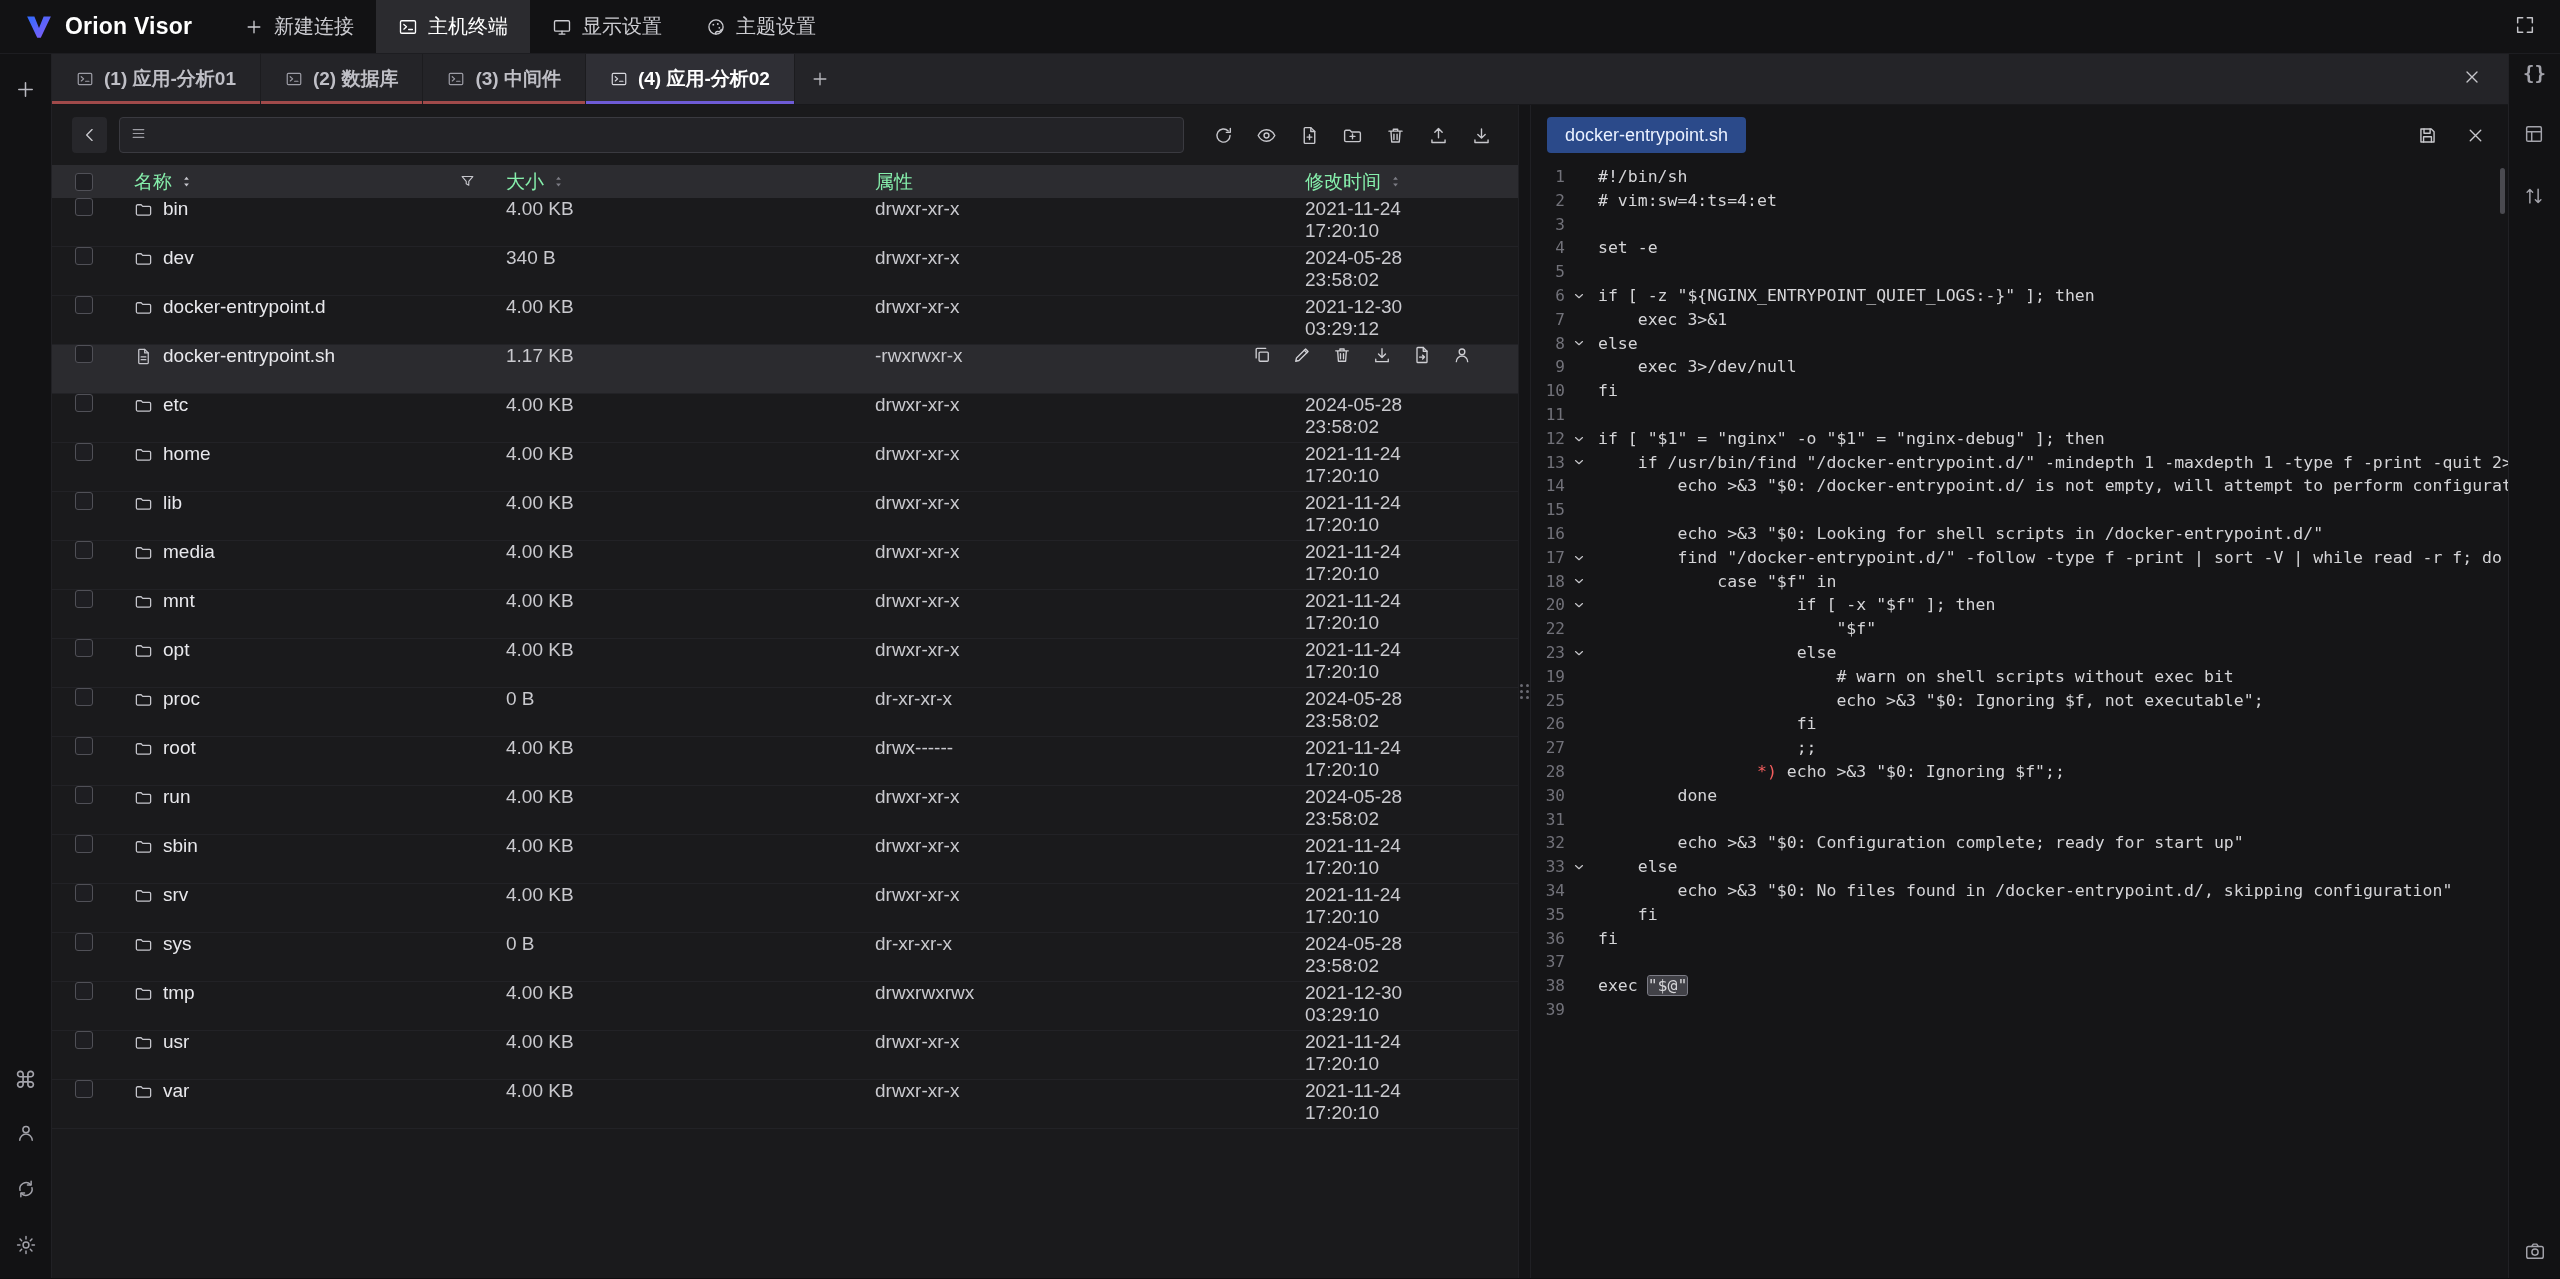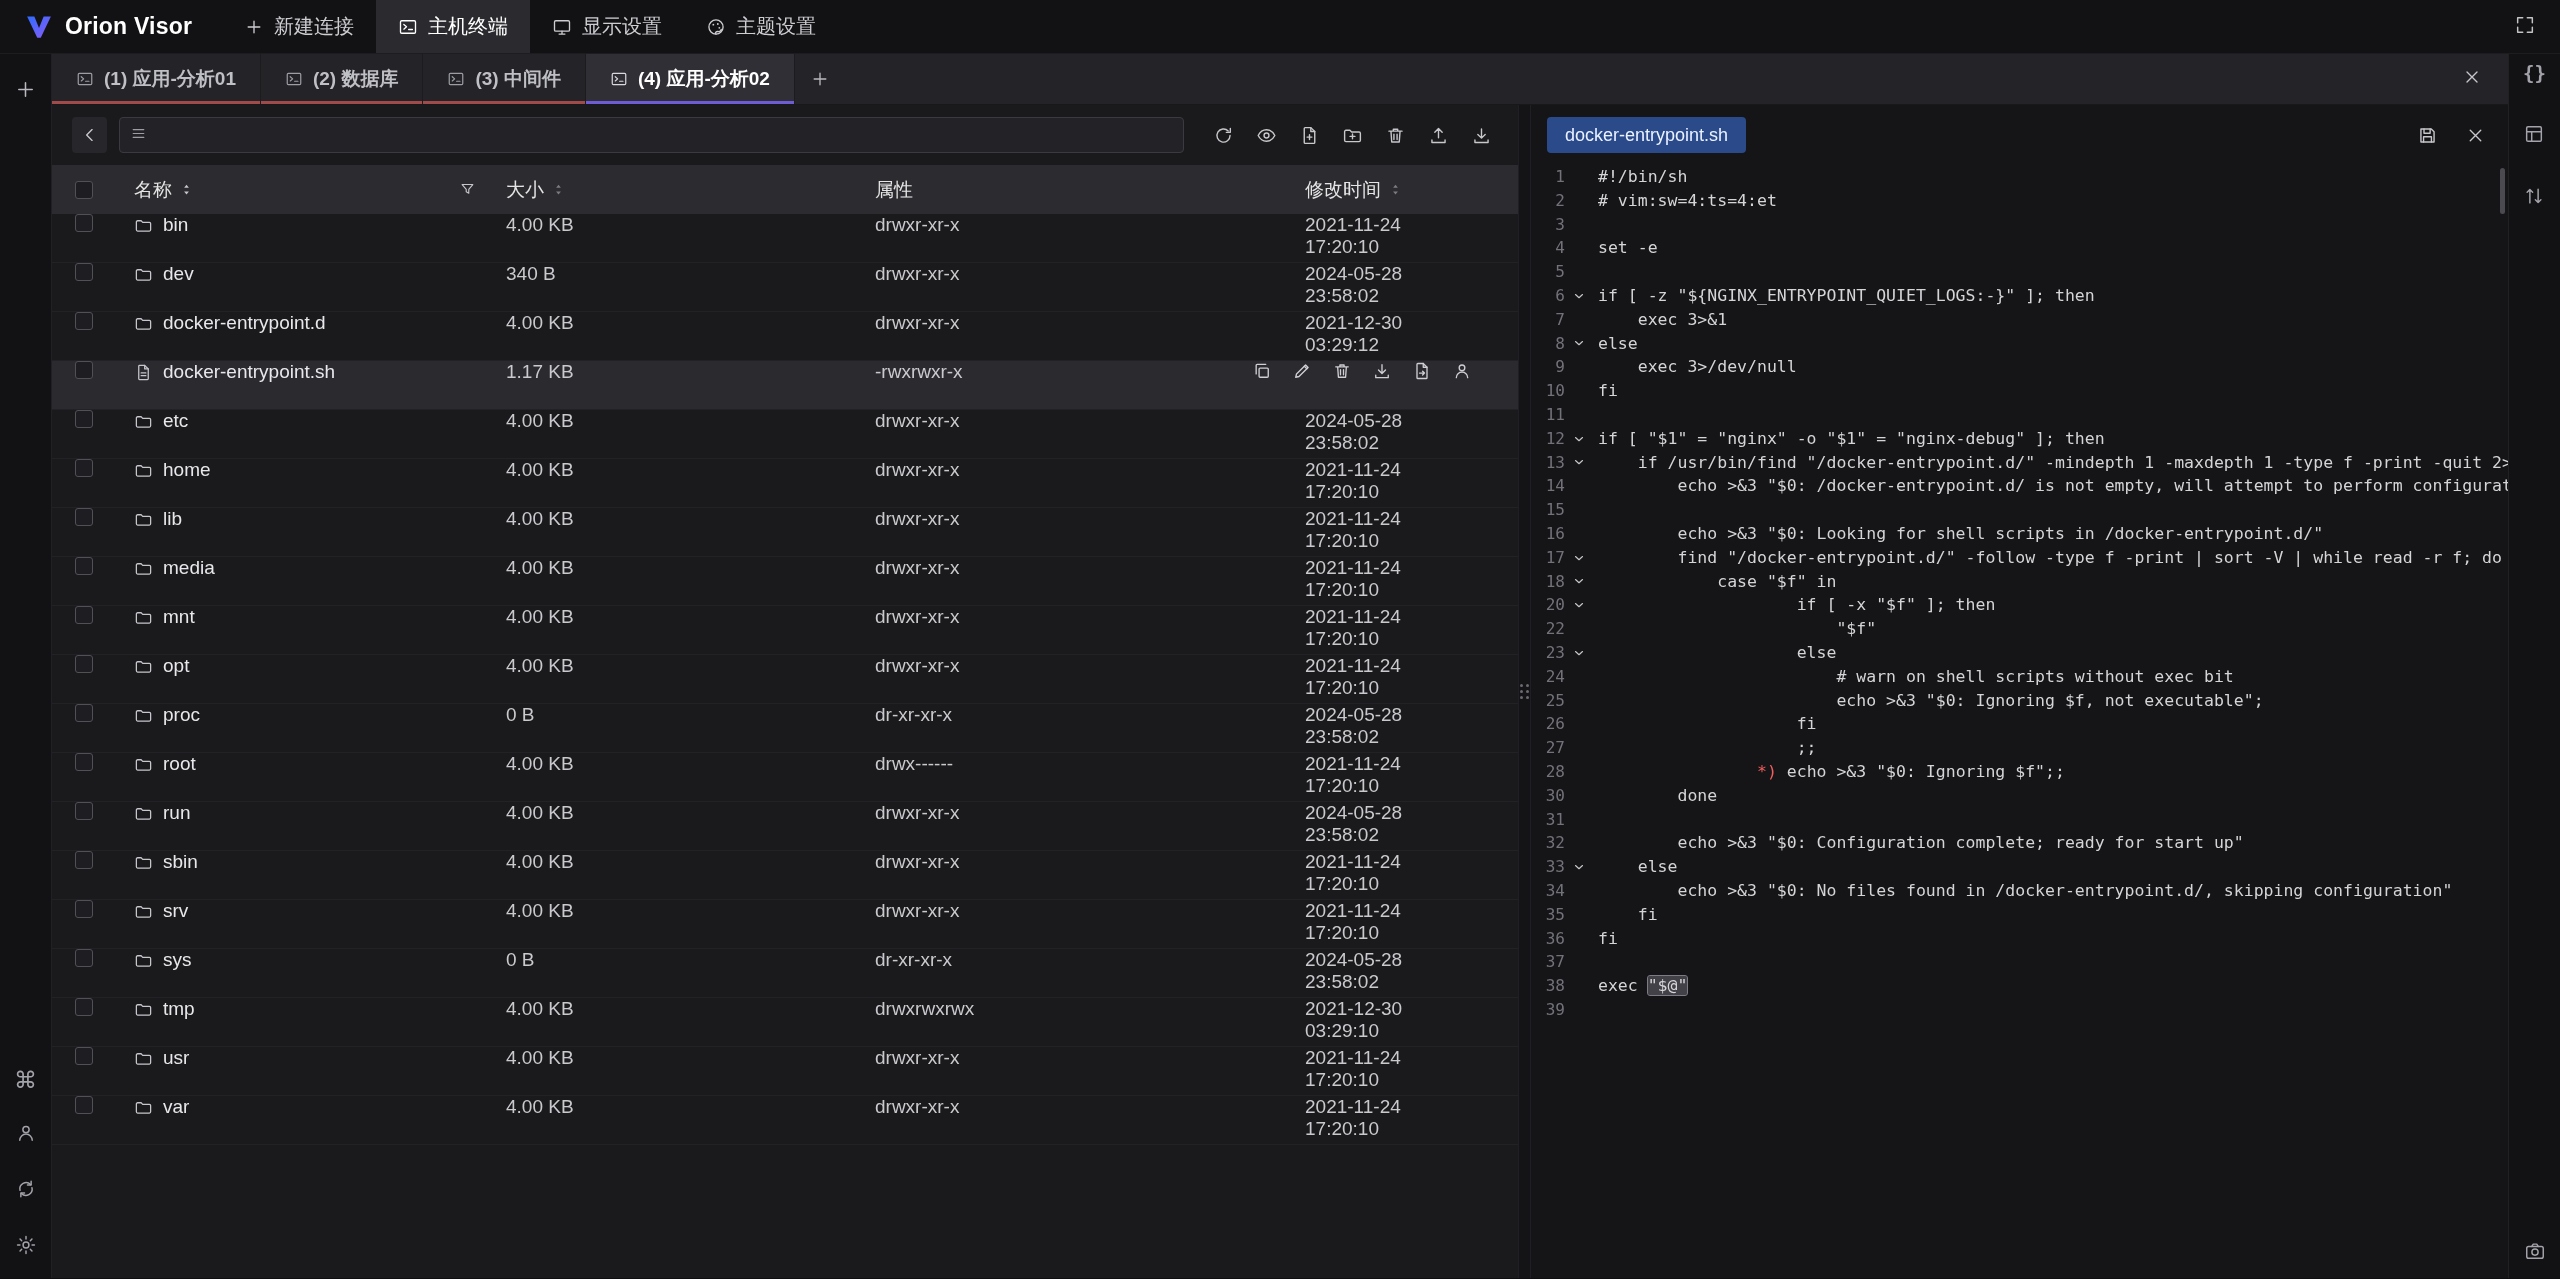--- a/index.html
+++ b/index.html
@@ -56,22 +56,22 @@
     display: flex; align-items: center; justify-content: center; color: #c9c9ce; cursor: pointer; }
   .path-box { width: 1090px; height: 36px; background: #232327; border: 1px solid #3a3a40;
     border-radius: 4px; display: flex; align-items: center; padding: 0 10px; gap: 9px; }
   .path-menu { color: #9d9da4; cursor: pointer; }
   .path-box input { flex: 1; background: transparent; border: none; outline: none;
     color: #dddde2; font-size: 18px; font-family: inherit; }
   .fp-actions { display: flex; gap: 9px; margin-left: 10px; }
   .tool-btn { width: 34px; height: 34px; display: flex; align-items: center; justify-content: center;
     color: #c7c7cc; border-radius: 4px; cursor: pointer; }
 
-  .t-head { height: 49px; background: #2c2c30; display: flex; align-items: center;
-    font-size: 19px; color: #e5e5e5; flex: none; }
+  .t-head { height: 33px; background: #2c2c30; display: flex; align-items: center;
+    font-size: 19px; color: #86efac; flex: none; }
   .t-body { flex: 1; overflow: hidden; }
   .t-row { height: 49px; display: flex; align-items: flex-start; font-size: 19px;
     color: #c9c9ce; border-bottom: 1px solid #222226; cursor: pointer; }
   .t-row.hover { background: #2b2b2f; }
   .c-check { width: 64px; display: flex; justify-content: center; flex: none; }
   .cb { width: 18px; height: 18px; border: 1.6px solid #505057; border-radius: 3px;
     background: #1e1e22; cursor: pointer; }
   .c-name { width: 390px; display: flex; align-items: center; gap: 10px; flex: none; padding-left: 18px; }
   .c-name .icn { color: #c6c6cc; }
   .name-text { color: #e8e8ec; }
@@ -960,21 +960,21 @@
               <div class="code-line">
                 <span class="ln">23</span>
                 <span class="fold">
                   <svg viewBox="0 0 24 24">
                     <path d="M6 9.5l6 5.5 6-5.5"></path>
                   </svg>
                 </span>
                 <span class="ctext"><span>                    else</span></span>
               </div>
               <div class="code-line">
-                <span class="ln">24</span>
+                <span class="ln">19</span>
                 <span class="fold"></span>
                 <span class="ctext"><span>                        # warn on shell scripts without exec bit</span></span>
               </div>
               <div class="code-line">
                 <span class="ln">25</span>
                 <span class="fold"></span>
                 <span class="ctext"><span>                        echo &gt;&amp;3 "$0: Ignoring $f, not executable";</span></span>
               </div>
               <div class="code-line">
                 <span class="ln">26</span>

